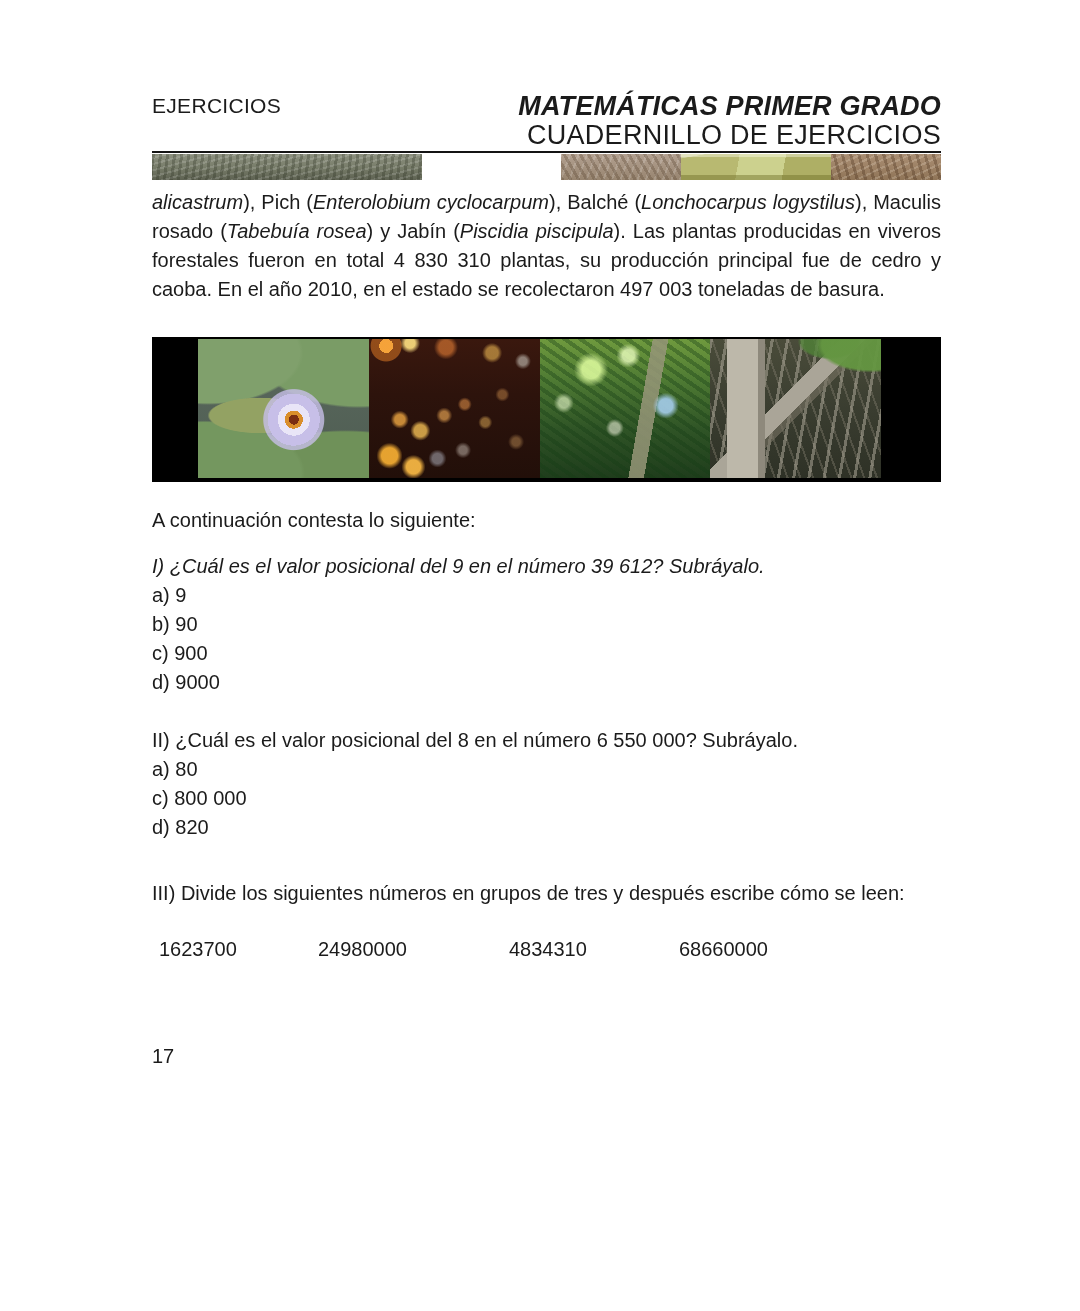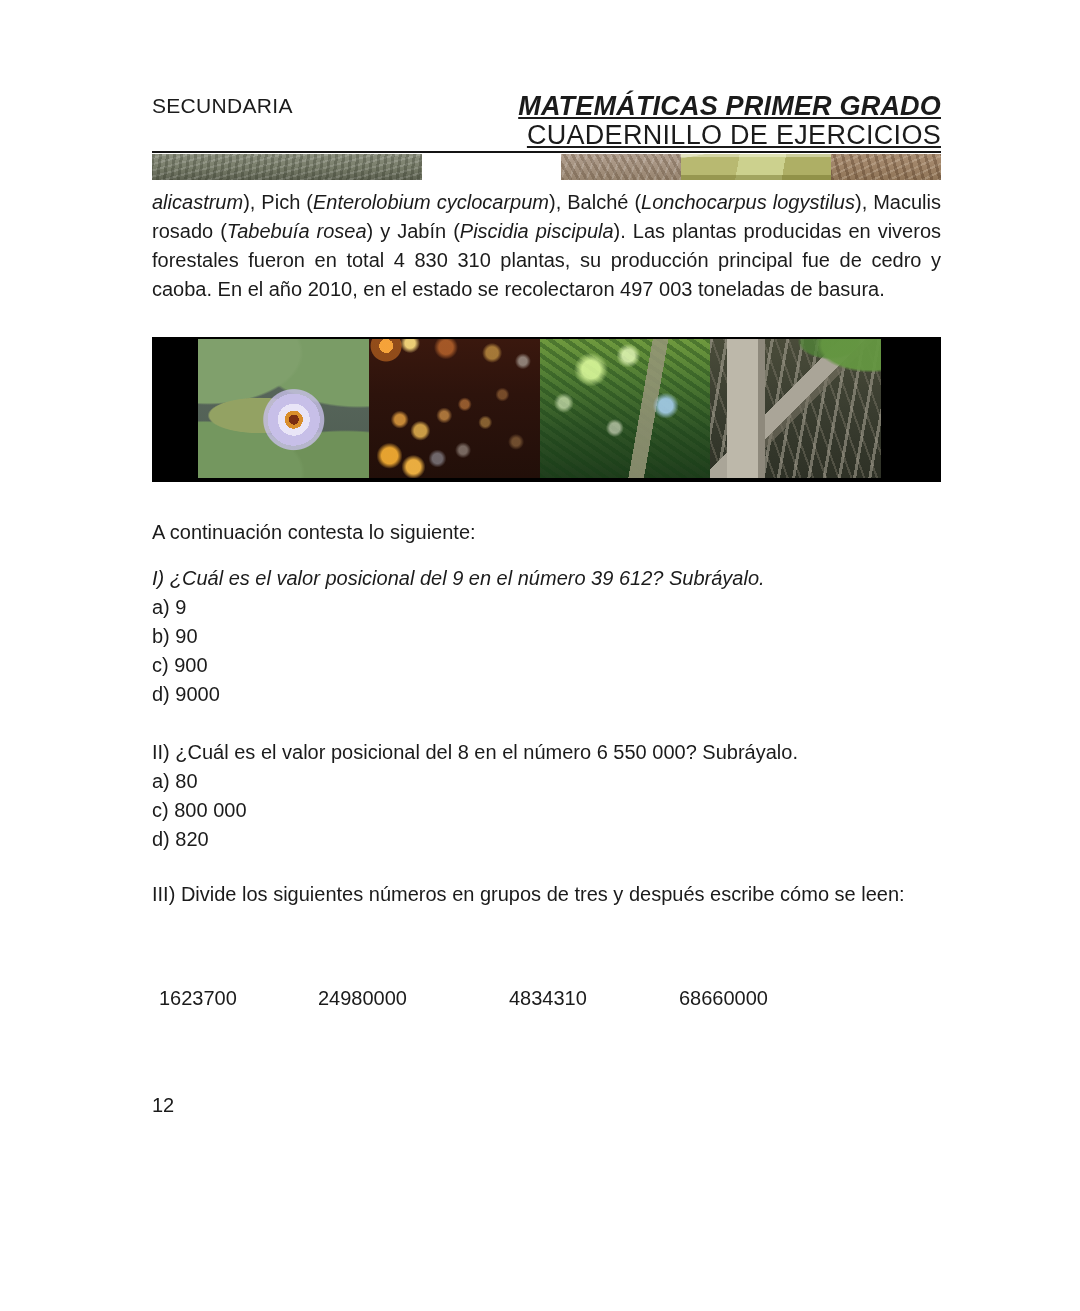--- a/index.html
+++ b/index.html
@@ -20,21 +20,21 @@
     margin-top: 92px;
     display: flex;
     justify-content: space-between;
     align-items: flex-start;
   }
   .header-left {
     font-size: 21px;
     line-height: 28px;
     letter-spacing: .3px;
   }
-  .header-right { text-align: right; text-decoration: underline; }
+  .header-right { text-align: right; }
   .header-title {
     font-size: 27px;
     line-height: 28px;
     font-style: italic;
     font-weight: 600;
     letter-spacing: .2px;
   }
   .header-subtitle {
     font-size: 27px;
     line-height: 26px;
@@ -162,49 +162,49 @@
       repeating-linear-gradient(70deg, rgba(130,125,110,.4) 0 2px, transparent 2px 12px),
       linear-gradient(180deg, #4a4c3a 0%, #3a3d30 50%, #2e3126 100%);
   }
 
   
   .text-line {
     margin: 0;
     font-size: 20px;
     line-height: 29px;
   }
-  .intro-line   { margin-top: 36px; }
+  .intro-line   { margin-top: 24px; }
   .q1-prompt    { margin-top: 17px; font-style: italic; }
   .q2-prompt    { margin-top: 29px; }
-  .q3-prompt    { margin-top: 26px; text-align: justify; }
+  .q3-prompt    { margin-top: 37px; text-align: justify; }
   .numbers-row  {
     margin-top: 27px;
     font-size: 20px;
     line-height: 29px;
     padding-left: 7px;
     white-space: nowrap;
   }
   .num-cell { display: inline-block; }
   .num-w1 { width: 159px; }
   .num-w2 { width: 191px; }
-  .num-w3 { width: 170px; margin-top: 48px; }
+  .num-w3 { width: 170px; }
 
   .page-number {
     margin-top: 78px;
     font-size: 20px;
     line-height: 29px;
   }
 </style>
 </head>
 <body>
 
 <div class="page">
 
   <div class="header">
-    <div class="header-left">SECUNDARIA</div>
+    <div class="header-left">EJERCICIOS</div>
     <div class="header-right">
       <div class="header-title">MATEMÁTICAS PRIMER GRADO</div>
       <div class="header-subtitle">CUADERNILLO DE EJERCICIOS</div>
     </div>
   </div>
 
   <div class="header-rule"></div>
 
   <div class="stone-strip">
     <div class="stone-seg seg-mossy"></div>
@@ -240,15 +240,15 @@
     <p class="text-line">d) 820</p>
   </section>
 
   <section>
     <p class="text-line q3-prompt">III) Divide los siguientes números en grupos de tres y después escribe cómo se leen:</p>
     <div class="numbers-row">
       <span class="num-cell num-w1">1623700</span><span class="num-cell num-w2">24980000</span><span class="num-cell num-w3">4834310</span><span class="num-cell">68660000</span>
     </div>
   </section>
 
-  <div class="page-number">12</div>
+  <div class="page-number">17</div>
 
 </div>
 
 </body></html>

